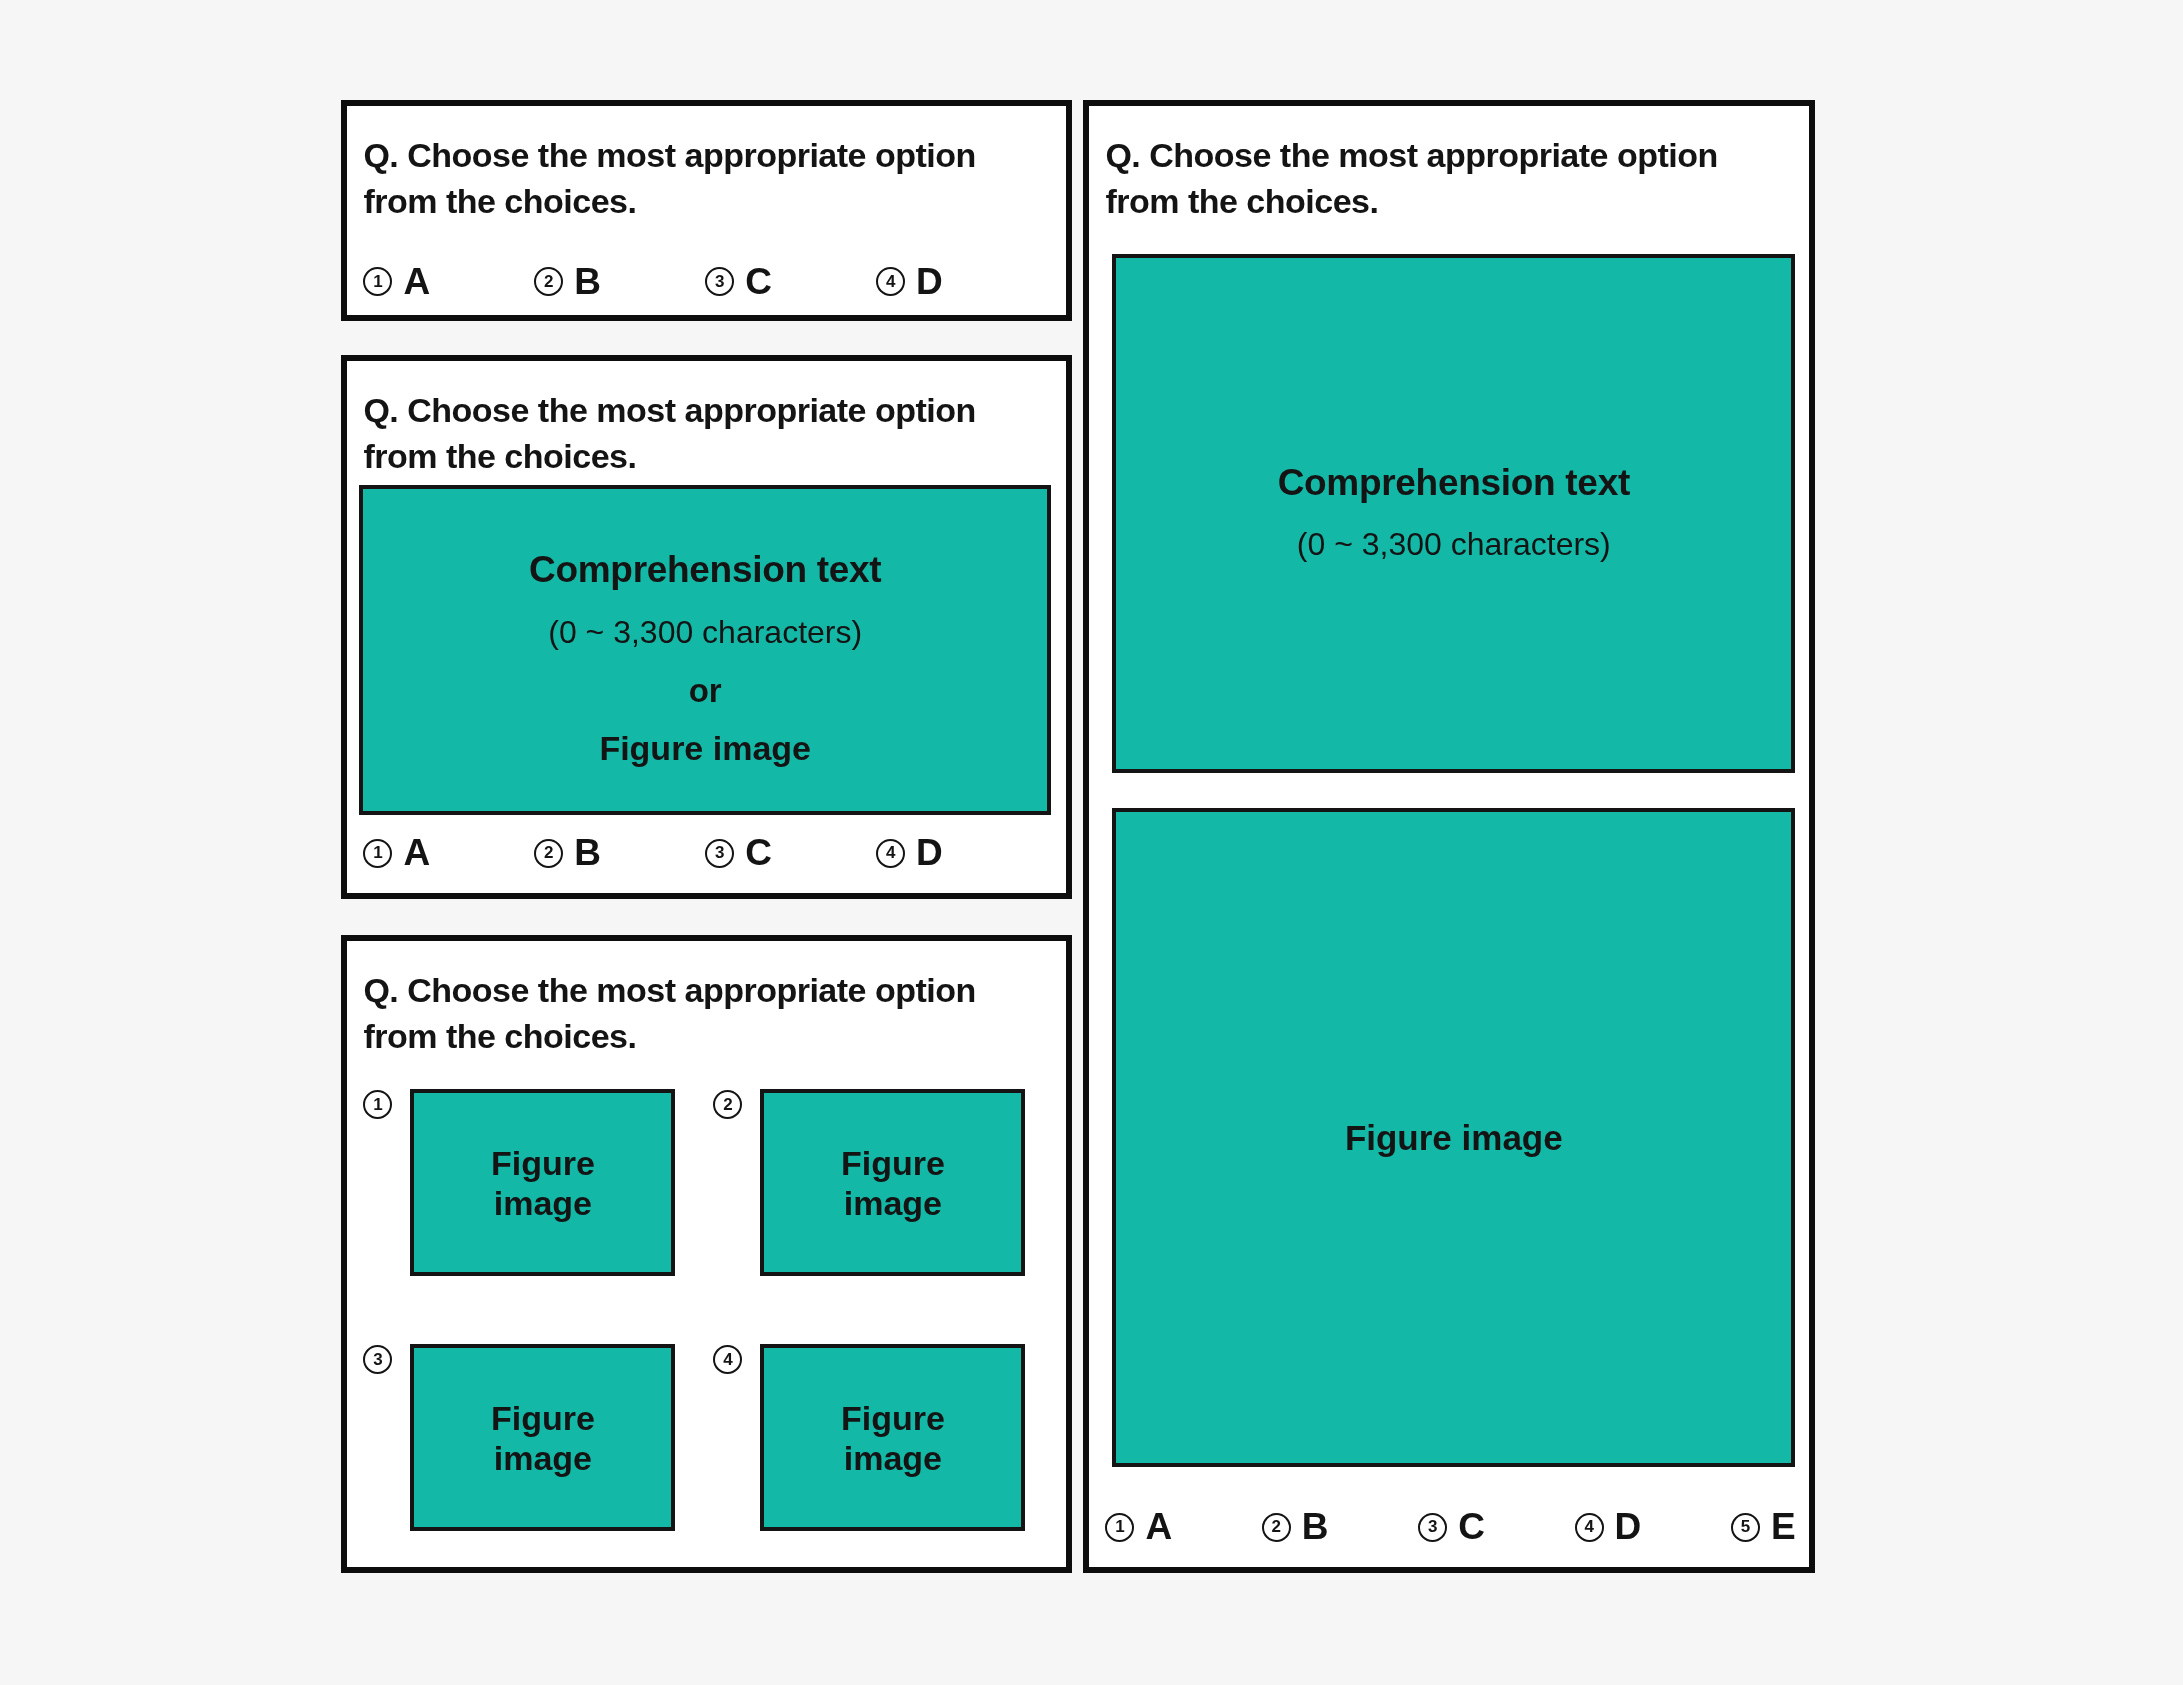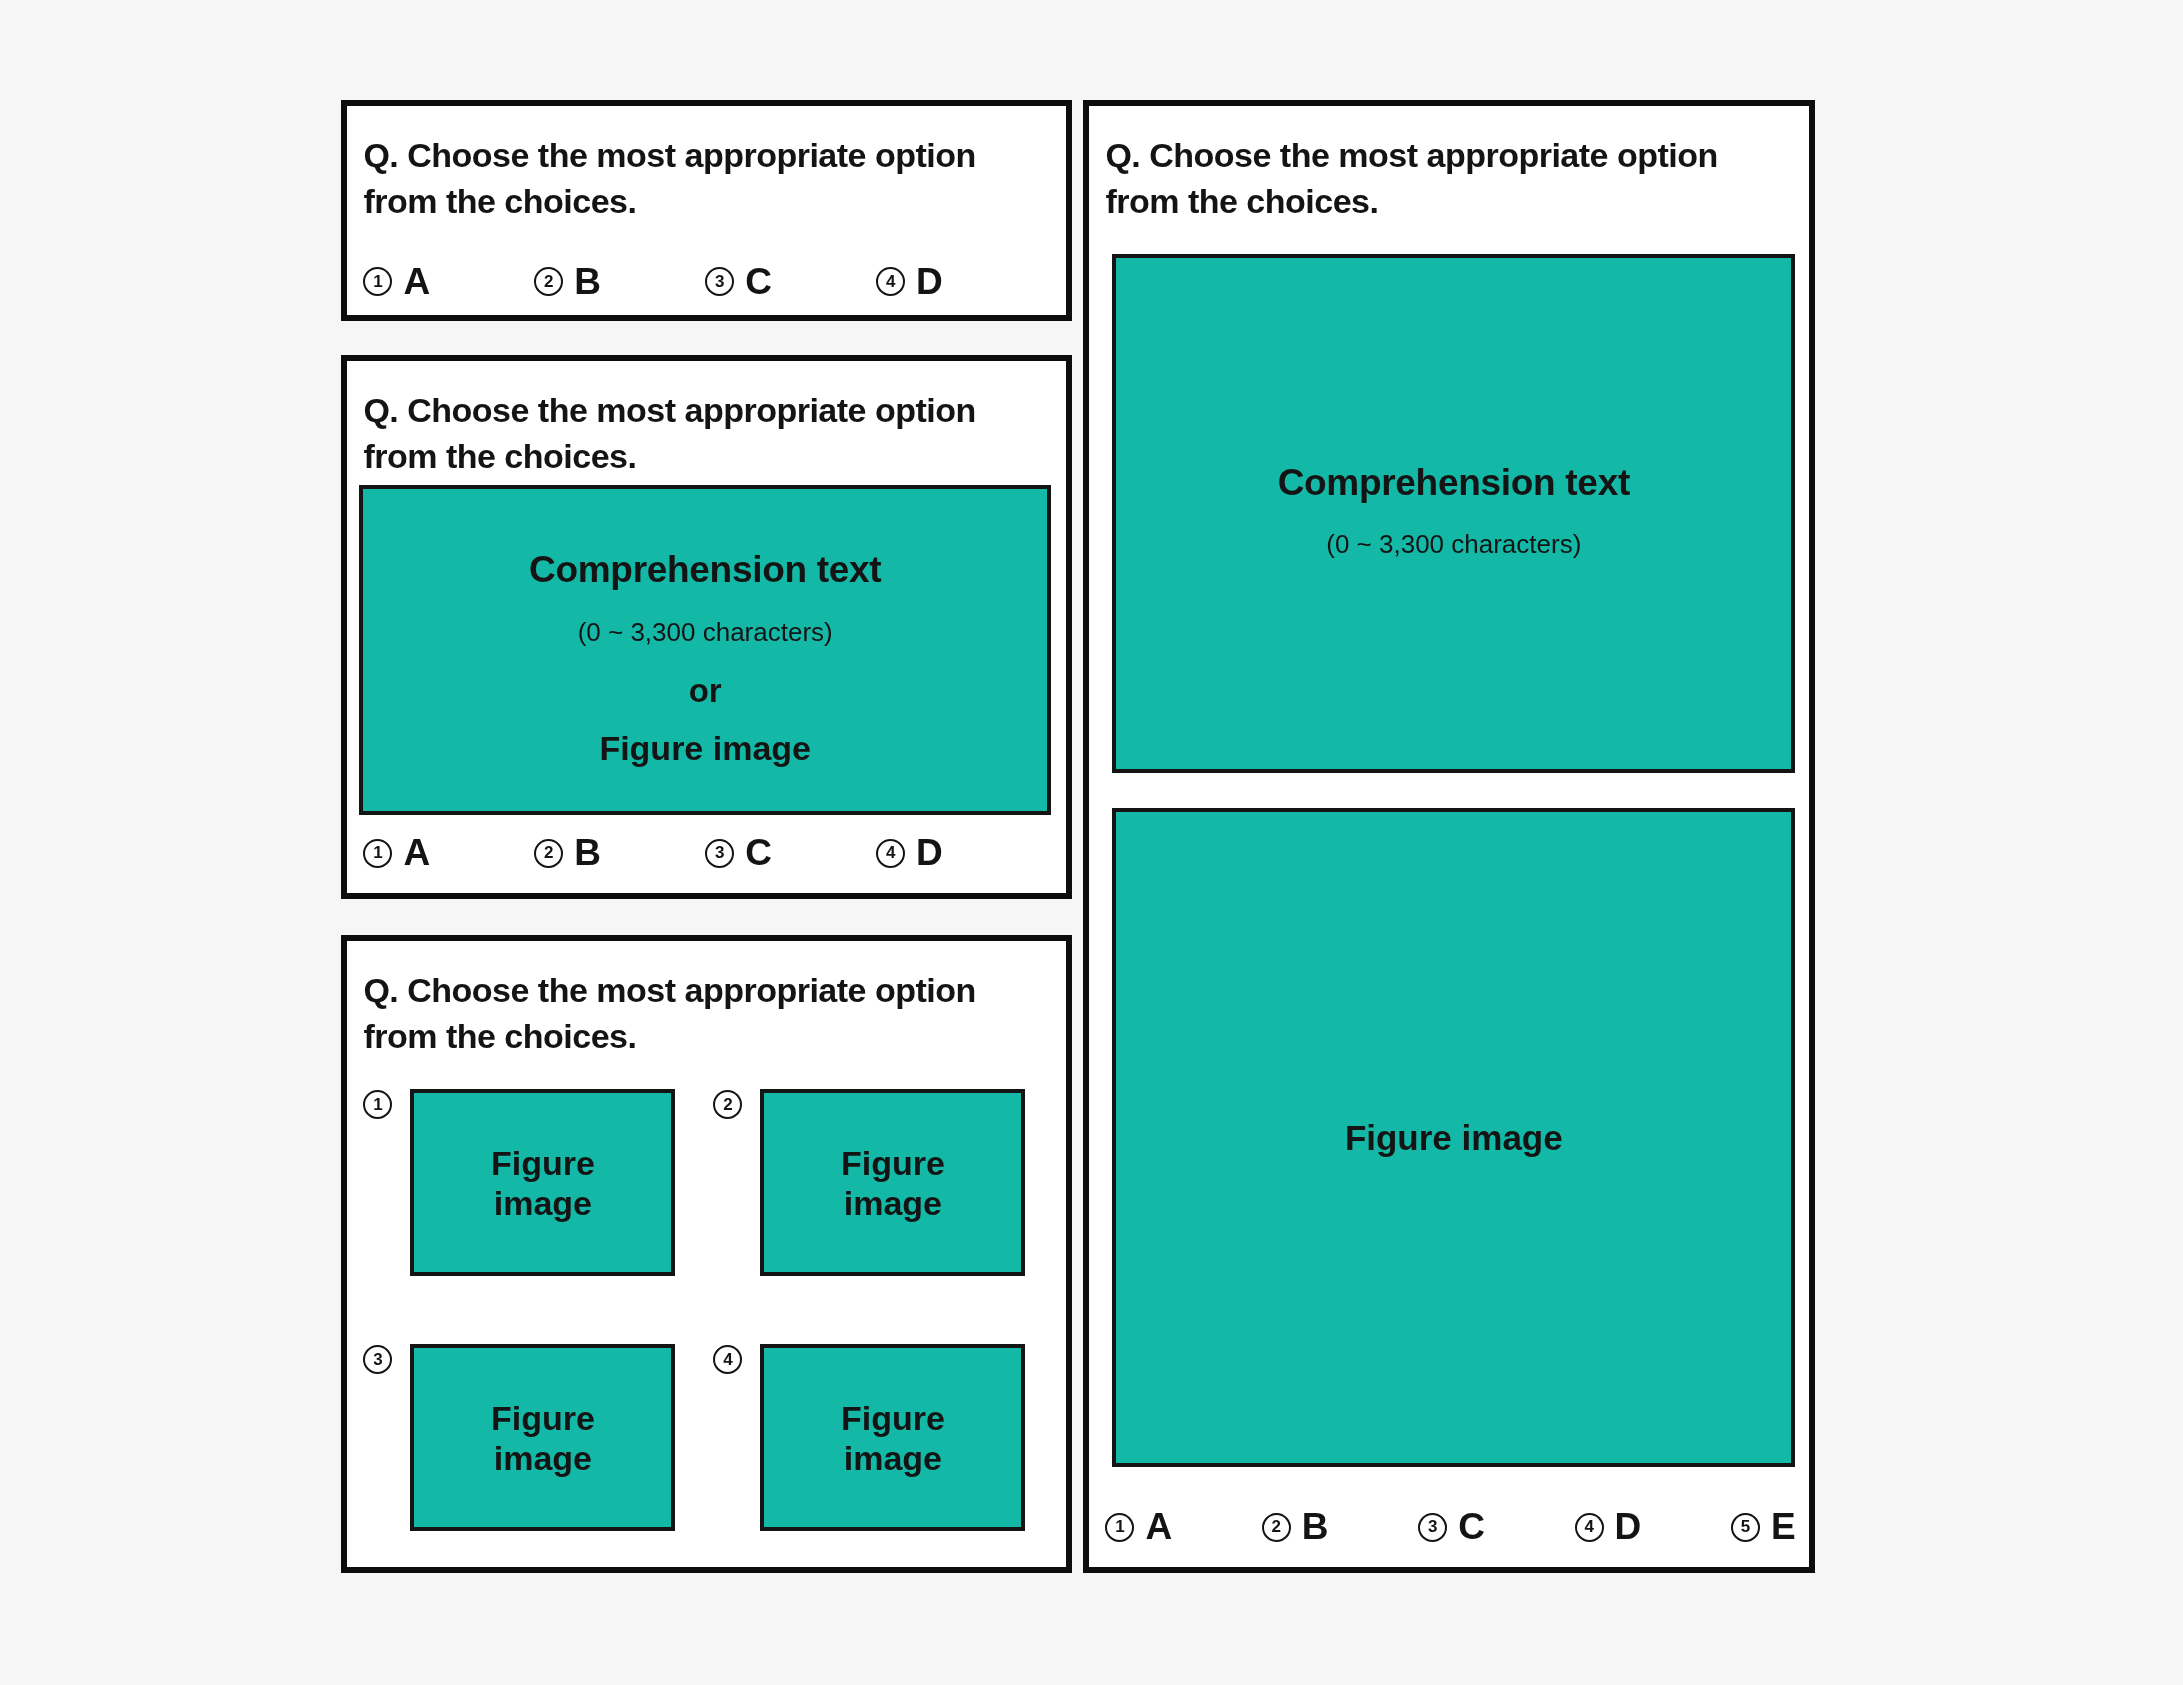--- a/index.html
+++ b/index.html
@@ -59,21 +59,21 @@
   .combo-box {
     margin: 5.5px -4.1px 0 -4.1px;
     height: 330px;
     display: flex; flex-direction: column;
     justify-content: center; align-items: center;
     gap: 18px;
     padding-top: 18px;
     text-align: center;
   }
   .box-title { font-size: 37px; font-weight: 700; line-height: 44px; letter-spacing: -0.3px; }
-  .box-sub   { font-size: 26px; font-weight: 400; line-height: 44px; }
+  .box-sub   { font-size: 32px; font-weight: 400; line-height: 44px; }
   .box-or    { font-size: 33px; font-weight: 700; line-height: 38px; text-align: center; }
   .box-alt   { font-size: 34px; font-weight: 600; line-height: 41px; }
 
   
   .figures {
     display: flex; flex-wrap: wrap;
     column-gap: 38px; row-gap: 68px;
     margin-top: 30px;
   }
   .fig-item { display: flex; gap: 18px; }

